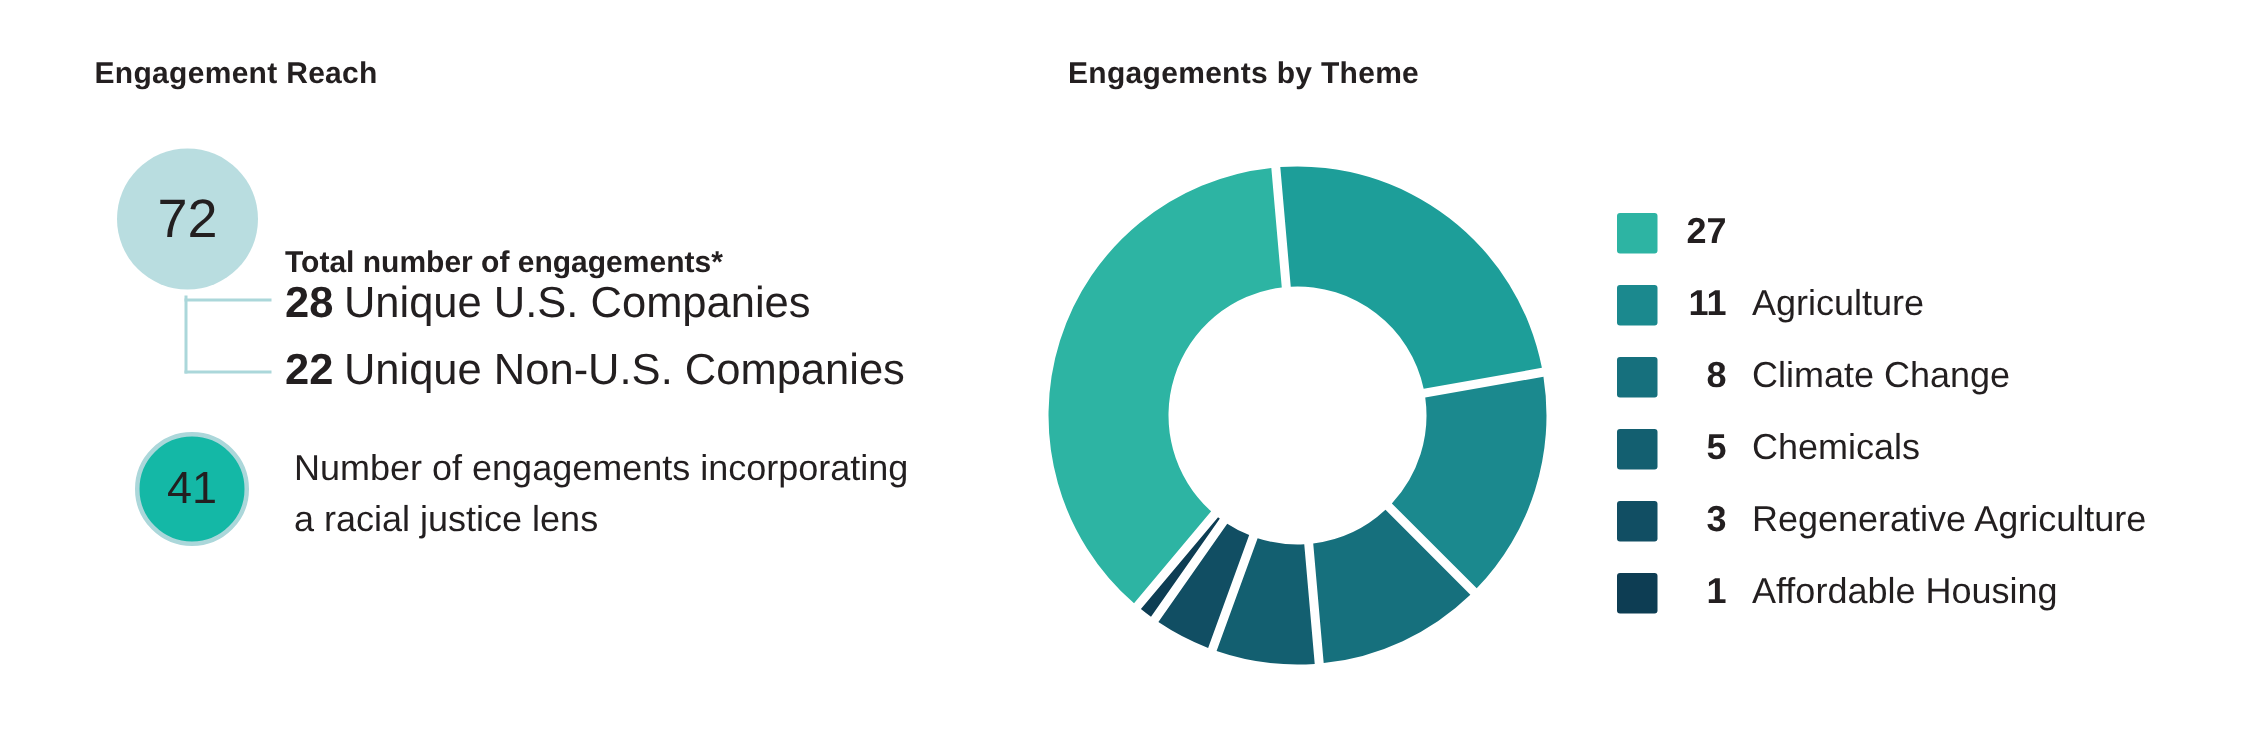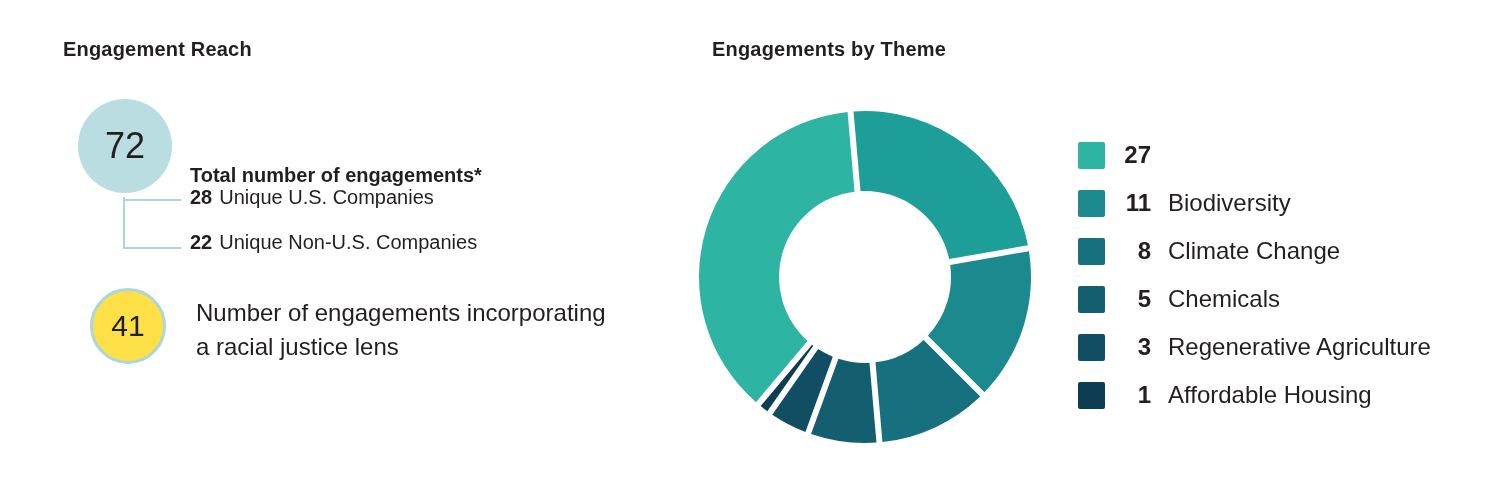--- a/index.html
+++ b/index.html
@@ -23,29 +23,29 @@
     display:flex;align-items:center;justify-content:center;
     color:#231f20;
     text-align:right;
   }
   #total-circle{
     left:78px;top:99px;width:94px;height:94px;
     background:#b9dde0;font-size:36px;font-weight:500;
   }
   #racial-circle{
     left:90px;top:288px;width:70px;height:70px;
-    background:#fde047;border:3px solid #abd7da;font-size:30px;font-weight:500;
+    background:#14b8a6;border:3px solid #abd7da;font-size:30px;font-weight:500;
   }
 
   #total-label{
     position:absolute;left:190px;top:131px;
     font-size:20px;font-weight:bold;margin-top:33px;
   }
   .sub-item{
-    position:absolute;left:190px;font-size:20px;white-space:nowrap;
+    position:absolute;left:190px;font-size:29px;white-space:nowrap;
   }
   #sub-item-0{top:186px;}
   #sub-item-1{top:231px;}
   .sub-item .num{font-weight:bold;margin-right:7px;}
 
   .connector{
     position:absolute;background:#abd7da;
   }
   #connector-vertical{left:123px;top:197px;width:2px;height:52px;}
   #connector-h1{left:123px;top:199px;width:58px;height:2px;}
@@ -124,21 +124,21 @@
   </div>
 
   <div id="legend">
       <div class="legend-row">
         <span class="swatch" style="background: rgb(45, 180, 163);"></span>
         <span class="legend-num">27</span>
       </div>
       <div class="legend-row">
         <span class="swatch" style="background: rgb(27, 137, 142);"></span>
         <span class="legend-num">11</span>
-        <span class="legend-label">Biodiversity</span>
+        <span class="legend-label">Agriculture</span>
       </div>
       <div class="legend-row">
         <span class="swatch" style="background: rgb(22, 112, 125);"></span>
         <span class="legend-num">8</span>
         <span class="legend-label">Climate Change</span>
       </div>
       <div class="legend-row">
         <span class="swatch" style="background: rgb(19, 95, 112);"></span>
         <span class="legend-num">5</span>
         <span class="legend-label">Chemicals</span>

